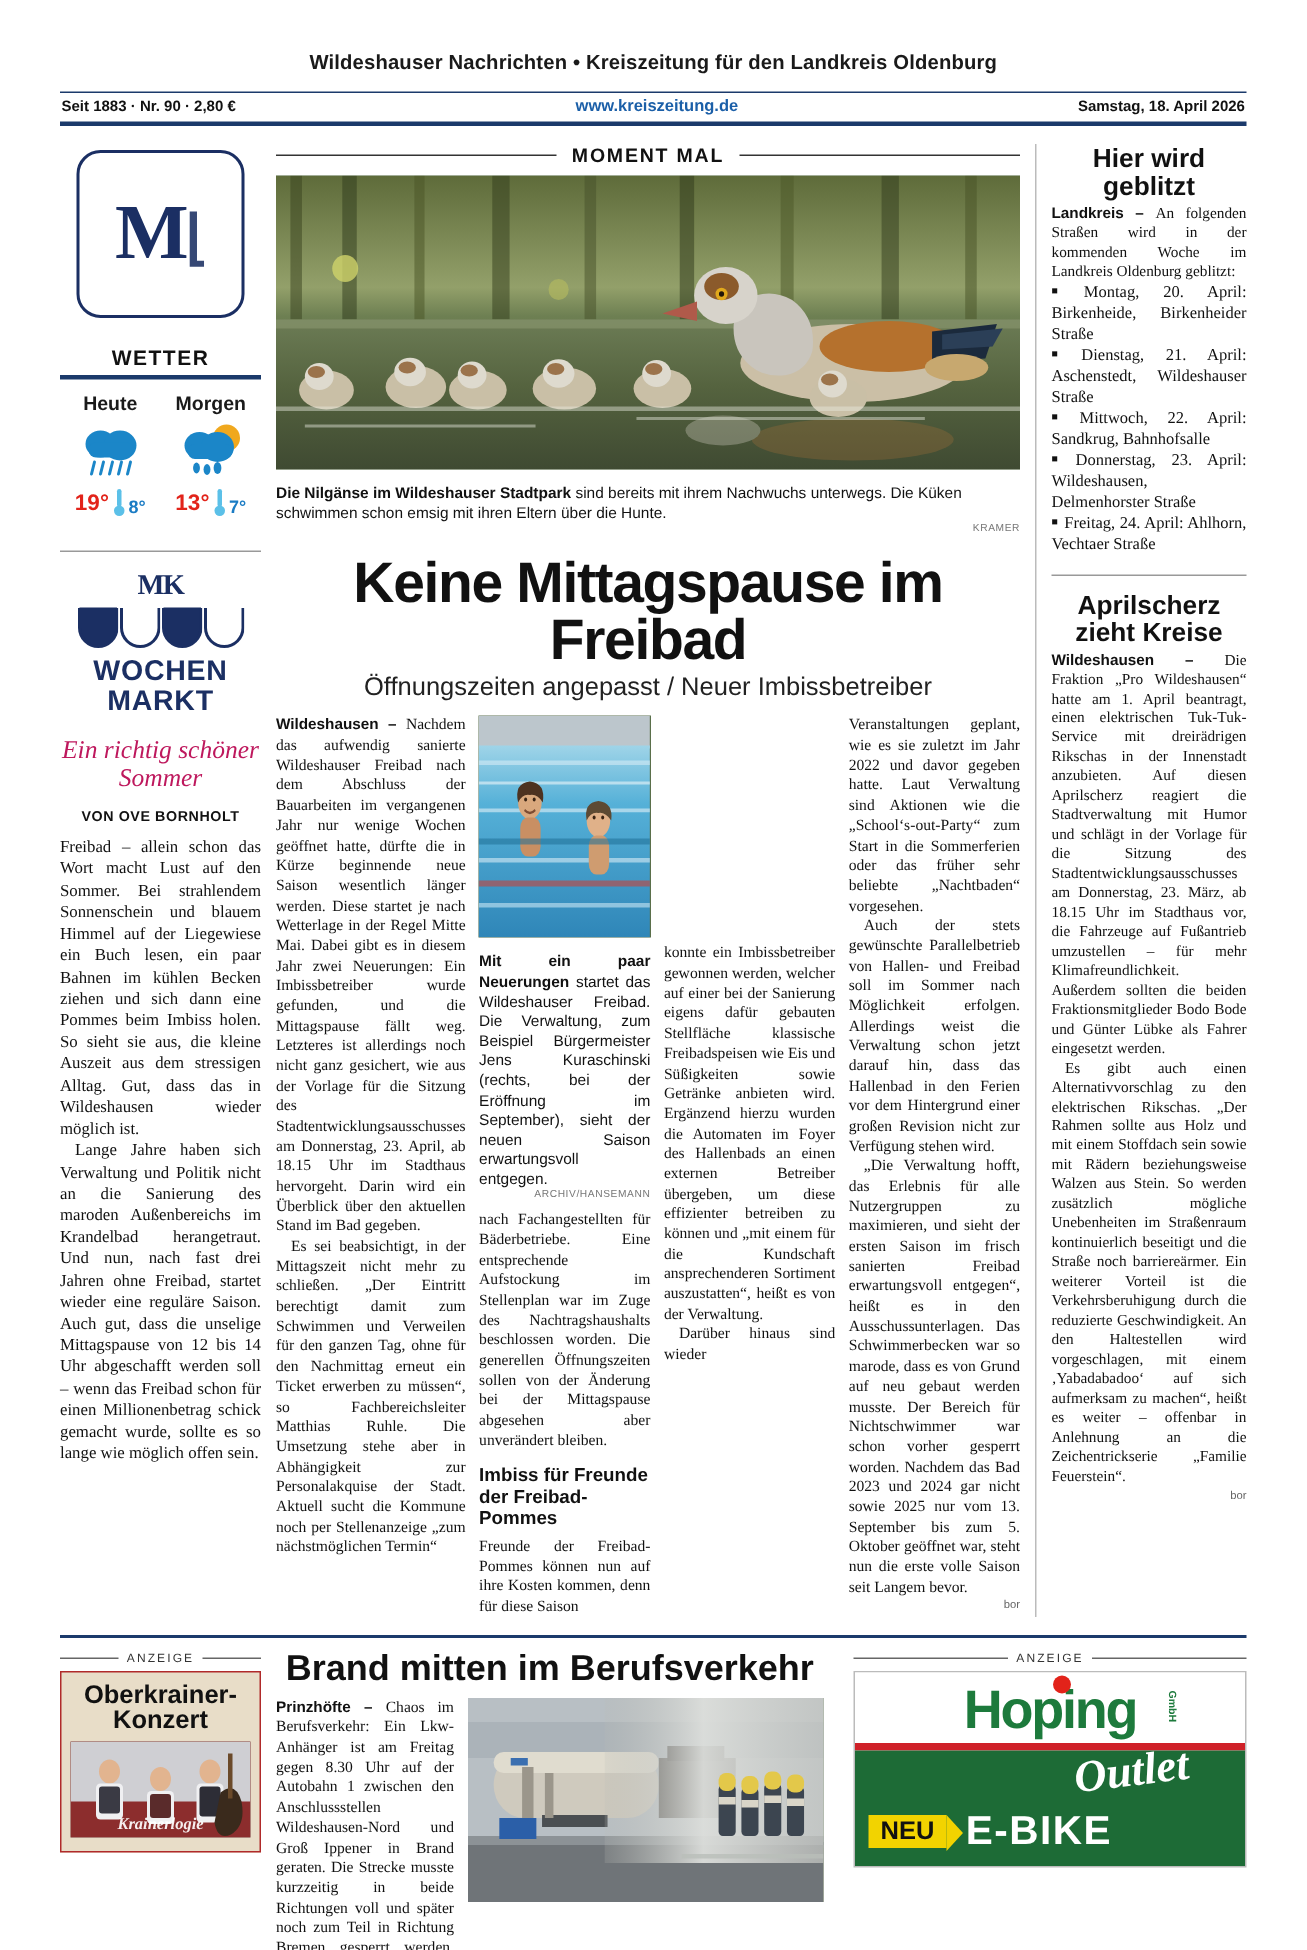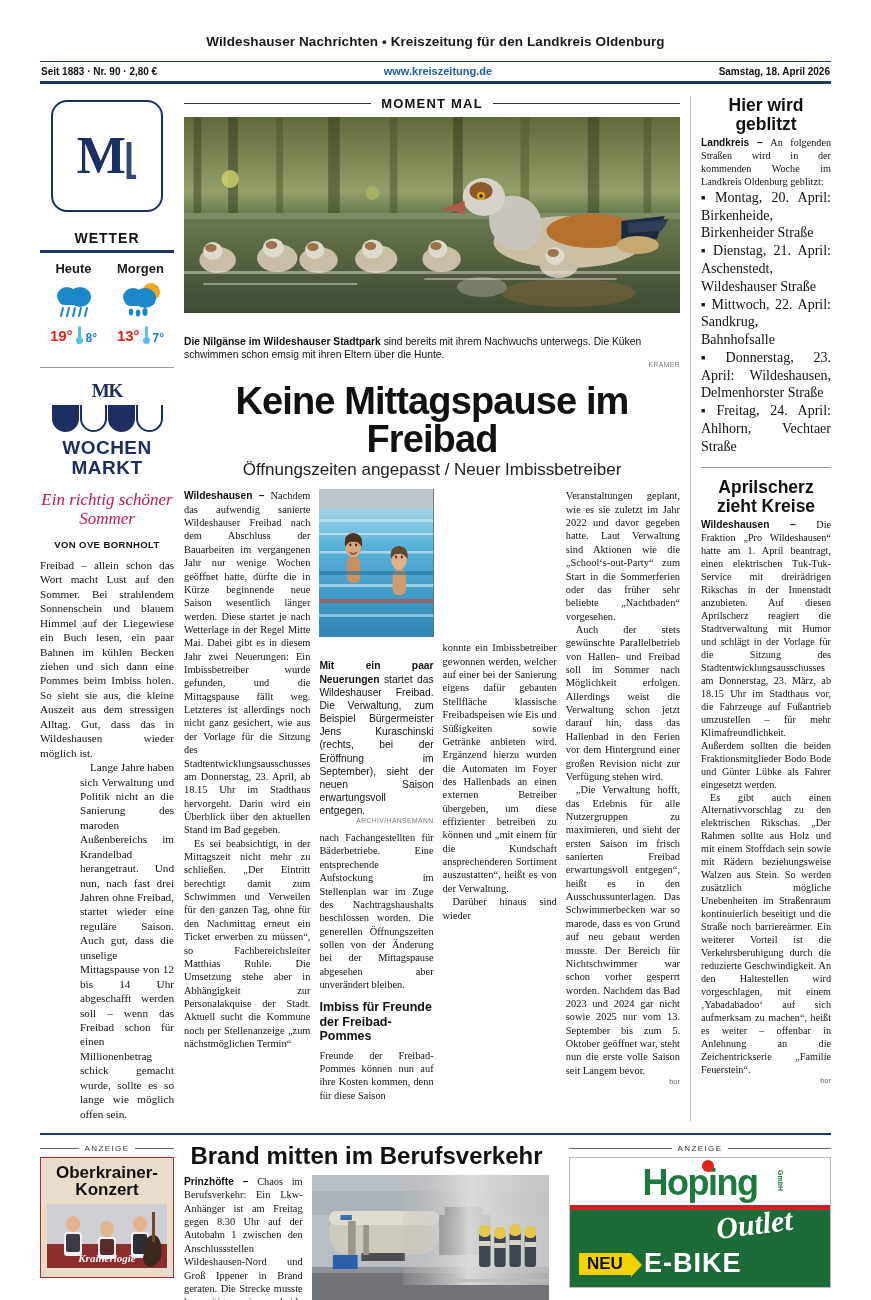--- a/index.html
+++ b/index.html
@@ -85,35 +85,35 @@
   .wm-kicker {
     margin-top:12px; font-family:"Liberation Serif", serif; font-style:italic;
     font-size:17px; line-height:1.15; color:#be185d;
   }
   .wm-author {
     margin-top:10px; font-family:"Liberation Sans", sans-serif;
     font-weight:700; font-size:9.5px; letter-spacing:0.4px; color:#111;
   }
   .wm-body { margin-top:8px; text-align:justify; font-size:11.2px; line-height:1.29; }
   .wm-body p { margin:0; text-indent:0; }
-  .wm-body p + p { text-indent:10px;margin-left:40px; }
+  .wm-body p + p { text-indent:10px; }
 
   
   .moment-head {
     display:flex; align-items:center; gap:10px;
     font-family:"Liberation Sans", sans-serif; font-weight:700;
     font-size:13px; letter-spacing:1.2px; color:#111;
     margin-bottom:6px;
   }
   .moment-head .rule { flex:1; height:1px; background:#333; }
 
   .photo { width:100%; position:relative; overflow:hidden; background:#5a6f4a; }
   .photo.goose { height:196px; }
 
-  .cap { margin-top:22px; font-size:10.3px; line-height:1.28;
+  .cap { margin-top:10px; font-size:10.3px; line-height:1.28;
          font-family:"Liberation Sans", sans-serif; }
   .cap b { font-weight:700; }
   .credit { font-size:6.8px; letter-spacing:.4px; color:#777; text-align:right;
             font-family:"Liberation Sans", sans-serif; }
 
   .lead-head {
     font-family:"Liberation Sans", sans-serif; font-weight:700;
     font-size:38px; line-height:1.0; letter-spacing:-0.9px;
     text-align:center; margin:14px 0 2px 0; color:#111;
   }
@@ -138,21 +138,21 @@
   .rr-head {
     font-family:"Liberation Sans", sans-serif; font-weight:700;
     font-size:17.5px; line-height:1.06; text-align:center; color:#111;
     margin-bottom:4px;
   }
   .rr-body { font-size:10.2px; line-height:1.27; text-align:justify; }
   .rr-body p { margin:0; }
   .rr-body p + p { text-indent:9px; }
   .rr-body .dateline { font-weight:700; font-family:"Liberation Sans", sans-serif; }
   .bullet-list { margin:0; padding:0; list-style:none; }
-  .bullet-list li { text-align:justify; font-size:14px; line-height:1.27; }
+  .bullet-list li { text-align:justify; font-size:11px; line-height:1.27; }
   .bullet-list li:before { content:"\25A0"; font-size:7px; margin-right:4px; vertical-align:2px;}
   .rr-sep { border-top:1px solid #999; margin:12px 0 10px 0; }
 
   
   .bottom { display:flex; margin-top:12px; border-top:2px solid #1b3a6b; padding-top:9px; }
   .bot-left { width:134px; flex:none; }
   .bot-mid { flex:1; padding:0 10px; }
   .bot-right { width:272px; flex:none; padding-left:10px; }
 
   .anzeige {

